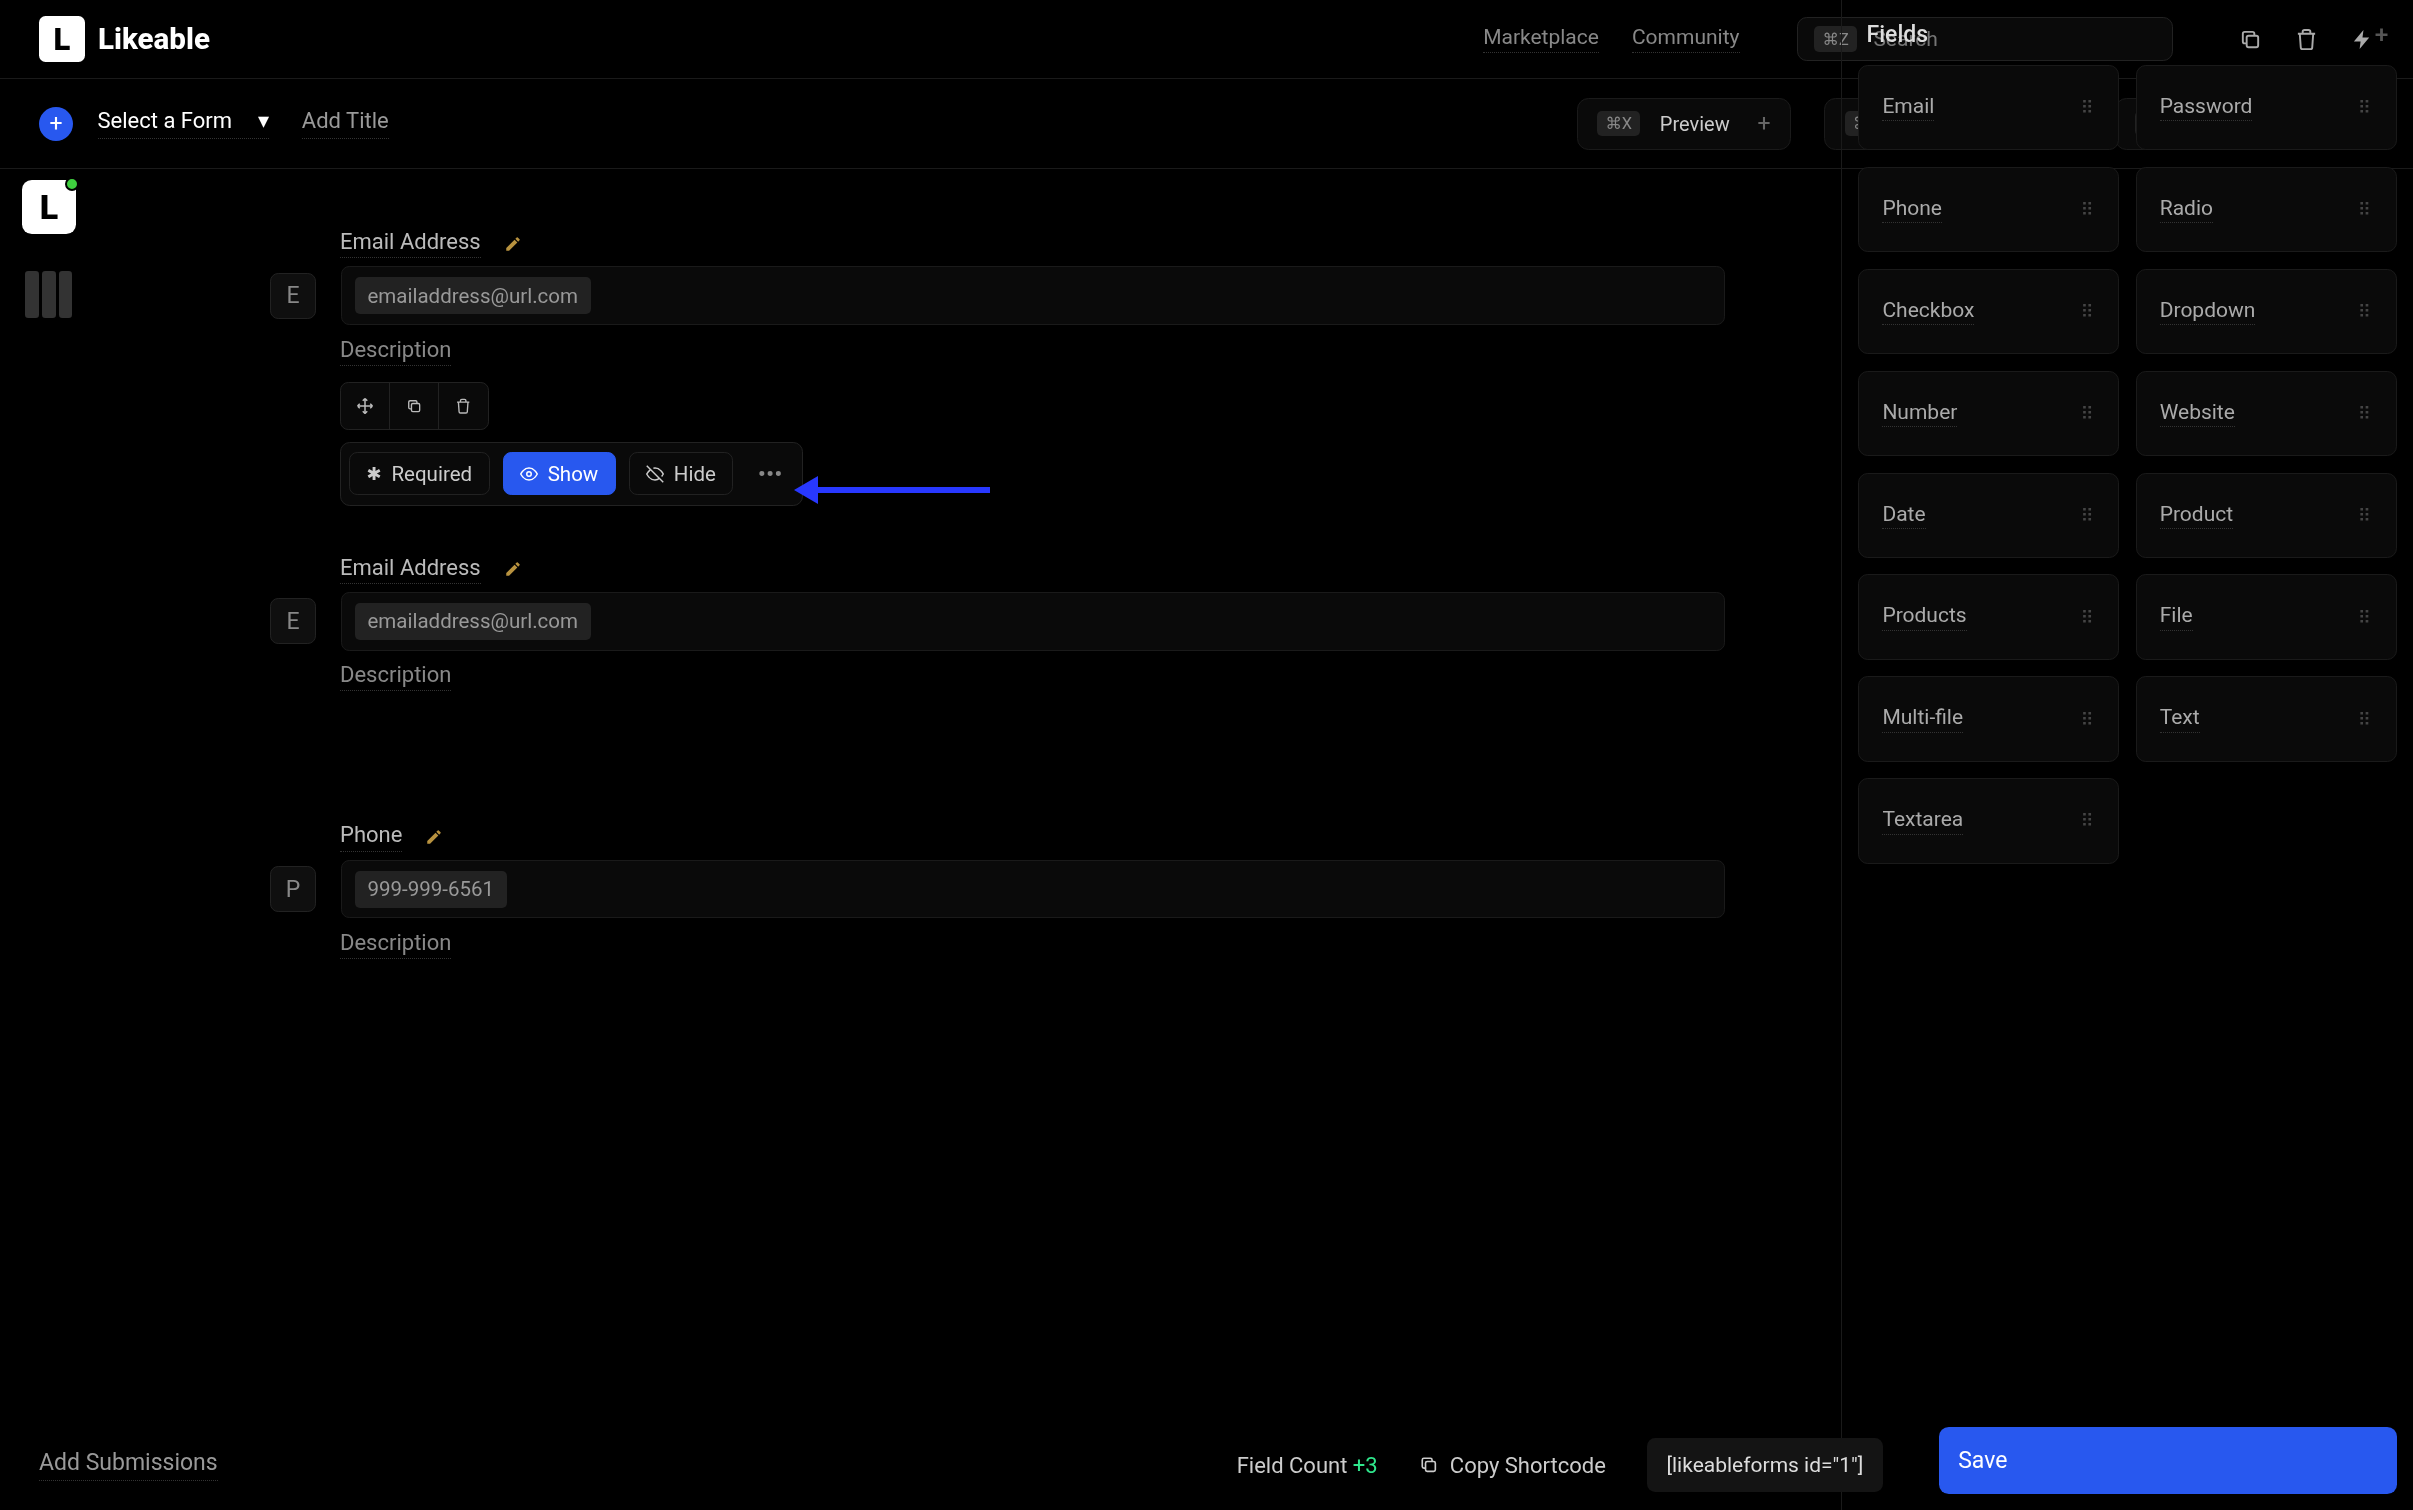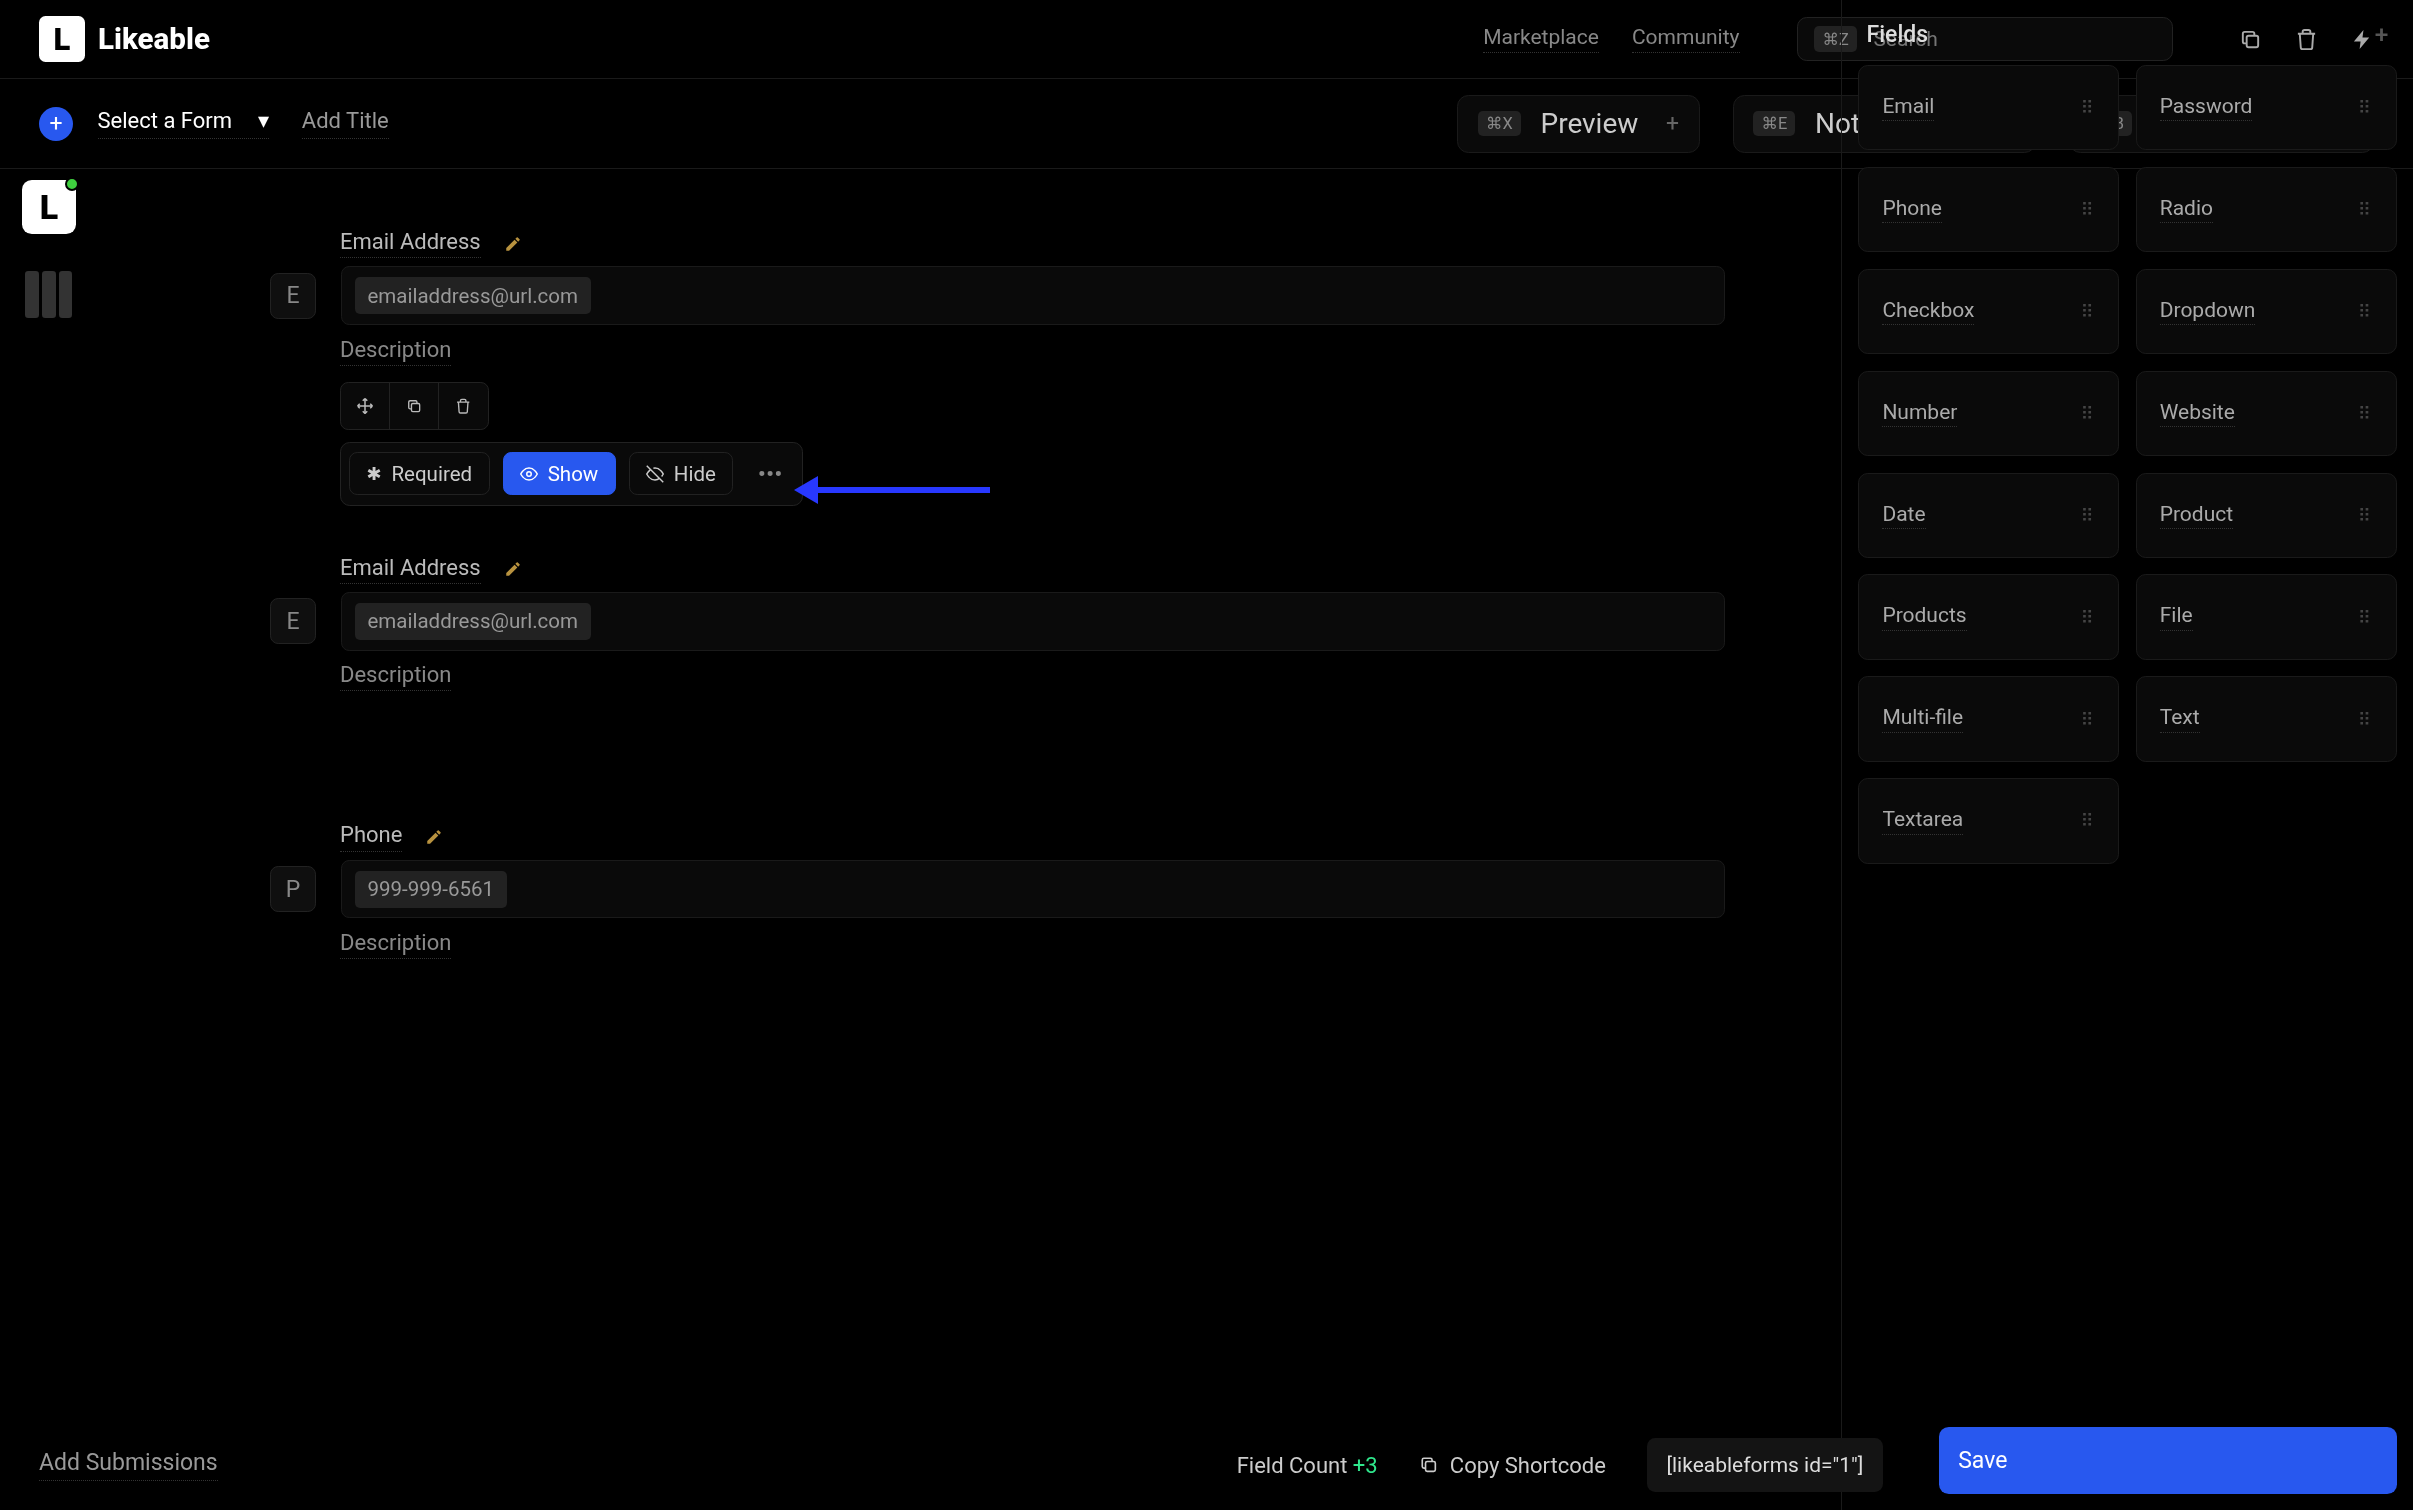--- a/index.html
+++ b/index.html
@@ -19,21 +19,21 @@
 .header-icon { width: 23px; height: 23px; color: #aaa; cursor: pointer; }
 
 
 .sub-header { height: 90px; display: flex; align-items: center; padding: 0 39px; border-bottom: 0.8px solid #1a1a1a; gap: 24.5px; }
 .plus-circle { width: 34px; height: 34px; background: #2858ef; border-radius: 50%; display: flex; align-items: center; justify-content: center; font-size: 23px; color: #fff; }
 .form-select { display: flex; gap: 26px; font-size: 22px; color: #fff; border-bottom: 1.6px dotted #333; padding-bottom: 4.9px; }
 .add-title { color: #999; font-size: 22px; border-bottom: 1.6px dotted #333; padding-bottom: 4.9px; margin-left: 8.2px; }
 .pill-group { margin-left: auto; display: flex; gap: 33px; }
 .pill { display: flex; align-items: center; background: #0a0a0a; border: 0.8px solid #1a1a1a; border-radius: 11.5px; padding: 11.5px 19.6px; gap: 19.6px; position: relative; }
 .pill .kbd-badge { margin-right: 0; }
-.pill-label { font-size: 28px; color: #ccc; }
+.pill-label { font-size: 20px; color: #ccc; }
 .pill-plus { font-size: 23px; color: #666; margin-left: 8.2px; }
 .pill-badge { position: absolute; top: -9.8px; right: -9.8px; background: #2858ef; border-radius: 50%; width: 26px; height: 26px; display: flex; align-items: center; justify-content: center; font-size: 16.4px; font-weight: 600; }
 
 
 .left-rail { position: absolute; top: 180px; left: 16.4px; width: 65px; display: flex; flex-direction: column; gap: 33px; align-items: center; }
 .rail-item { width: 54px; height: 54px; border-radius: 9.8px; display: flex; align-items: center; justify-content: center; position: relative; }
 .rail-logo { background: #fff; font-size: 34px; font-weight: 900; color: #000; }
 .rail-dot { position: absolute; top: -3.3px; right: -3.3px; width: 14.7px; height: 14.7px; background: #3fcf3f; border-radius: 50%; border: 2.5px solid #000; }
 .rail-grid { display: grid; grid-template-columns: 1fr 1fr 1fr; gap: 3.3px; width: 47px; height: 47px; }
 .rail-grid div { background: #333; border-radius: 3.3px; }

